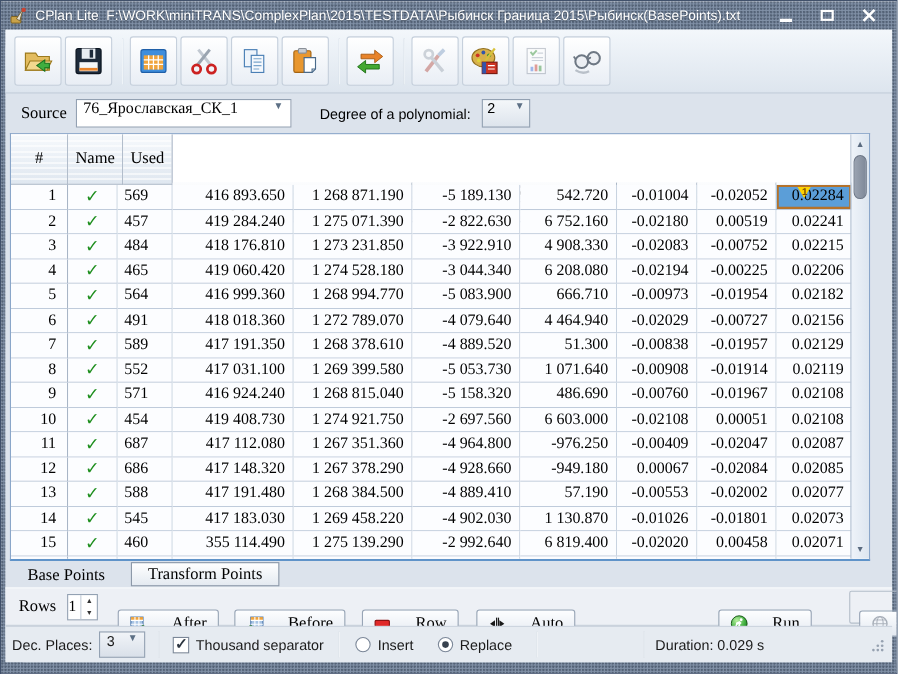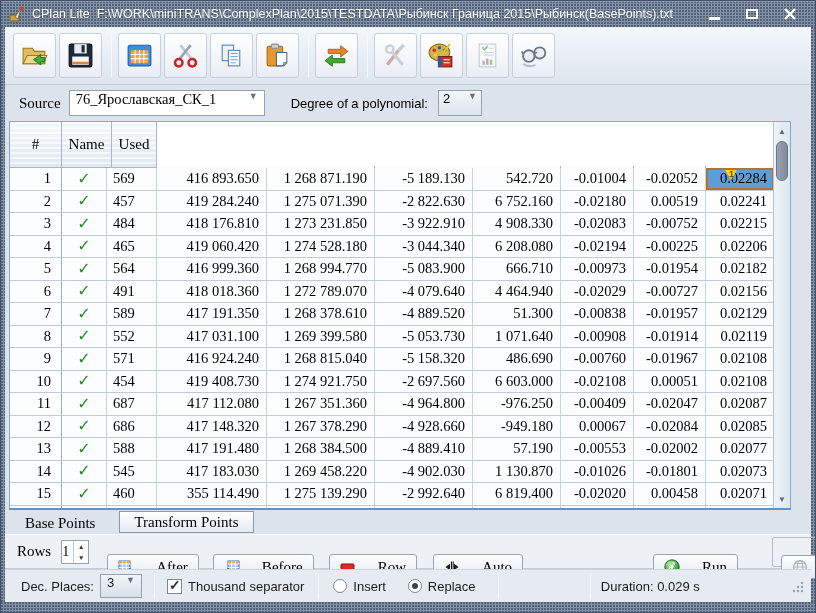--- a/index.html
+++ b/index.html
@@ -98,21 +98,21 @@
   .btn.disabled{color:#9aa3ae;}
   .b-after{margin-left:18px;}.b-before{margin-left:14px;}.b-row{margin-left:15px;}.b-auto{margin-left:16px;}
   .b-run{margin-left:130px;}
   .getbox{margin-left:34px;width:172px;height:30px;border:1px solid #b3bdc9;border-radius:2px;display:flex;
     align-items:center;padding:0 8px;gap:10px;}
   .getbox .btn{height:24px;flex:1;justify-content:center;}
   
   .statusbar{position:absolute;top:542px;left:0;right:0;bottom:0;background:#e6ebf1;border-top:1px solid #cdd5df;
     display:flex;align-items:center;font-size:13px;color:#1a1a1a;}
   .sep{width:1px;align-self:stretch;margin:4px 0;background:#bac4d0;border-right:1px solid #f4f7fa;}
-  .dec-label{margin-left:16px;text-align:right;}
+  .dec-label{margin-left:6px;text-align:right;}
   .combo.dec{width:42px;height:24px;margin-left:6px;margin-right:12px;background:linear-gradient(180deg,#f1f4f8,#d9e0e9);
     font-family:"Liberation Sans",sans-serif;font-size:13px;}
   .checkbox{width:15px;height:15px;background:#fff;border:1px solid #7b8798;margin:0 6px 0 12px;position:relative;flex:none;}
   .checkbox i{position:absolute;left:1px;top:-3px;font-style:normal;font-weight:bold;font-size:14px;color:#2c3540;}
   .cb-label{margin-right:14px;}
   .radio{width:14px;height:14px;border-radius:50%;background:#fff;border:1px solid #7b8798;margin:0 6px 0 14px;position:relative;flex:none;}
   .radio.on::after{content:"";position:absolute;left:3px;top:3px;width:6px;height:6px;border-radius:50%;background:#38424e;}
   .rd-label{margin-right:8px;}
   .gap1{width:14px;}
   .duration{margin-left:10px;}

